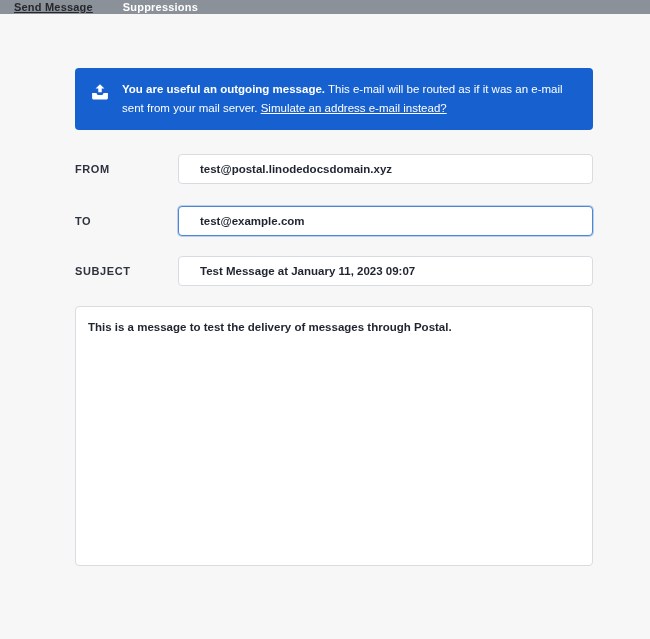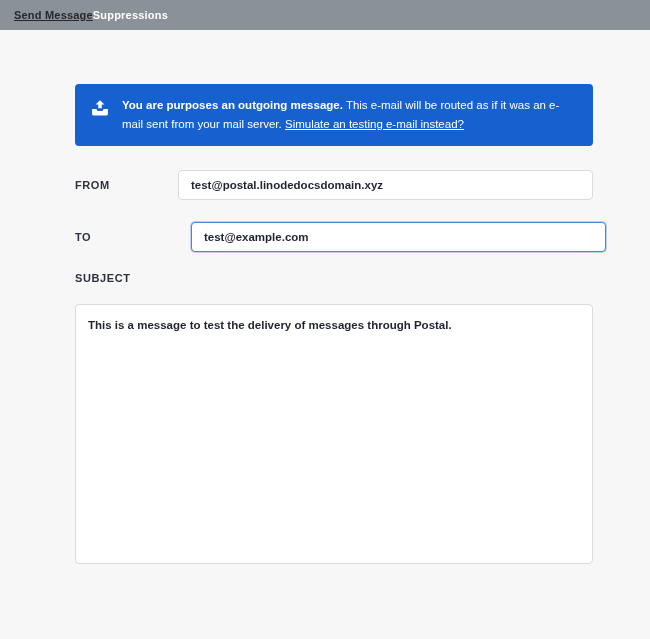--- a/index.html
+++ b/index.html
@@ -4,25 +4,26 @@
 <style>
   * { margin: 0; padding: 0; box-sizing: border-box; }
   html, body { width: 650px; height: 639px; }
   body {
     font-family: "Liberation Sans", sans-serif;
     background: #f7f7f8;
     position: relative;
     overflow: hidden;
   }
   .topnav {
-    height: 30px;
+    height: 14px;
     background: #8b9198;
     display: flex;
     align-items: center;
     padding-left: 14px;
+    gap: 30px;
     text-align: center;
   }
   .nav-item {
     font-size: 11px;
     font-weight: bold;
     color: #ffffff;
     text-decoration: none;
     cursor: pointer;
     letter-spacing: 0.2px;
   }
@@ -73,31 +74,30 @@
     letter-spacing: 0.6px;
     text-transform: uppercase;
   }
   .field-col { flex: 1; }
   .text-input {
     width: 100%;
     height: 30px;
     border: 1px solid #d8dbe0;
     border-radius: 4px;
     background: #ffffff;
-    padding: 0 12px;
+    padding: 0 21px;
     font-family: "Liberation Sans", sans-serif;
     font-size: 11.5px;
     font-weight: bold;
     color: #1f2430;
     outline: none;
   }
   .text-input.focused {
     border-color: #4d86d4;
     box-shadow: 0 0 0 1px rgba(77,134,212,0.35);
-    margin-left: 13px;
   }
   .help-text {
     margin-top: 7px;
     font-size: 10.5px;
     line-height: 1.55;
     color: #8e99a9;
     max-width: 400px;
   }
   .row-from { margin-bottom: 22px; }
   .row-subject { margin-bottom: 20px; }
@@ -136,40 +136,43 @@
 
 
   <div class="alert">
     <span class="alert-icon">
       <svg viewBox="0 0 24 24" width="22" height="19" aria-hidden="true">
         <path d="M12 1.5l5.6 5.6h-3.4v4.6H9.8V7.1H6.4z" fill="#ffffff"></path>
         <path d="M2 12.5h5.4l1.6 2.7h6l1.6-2.7H22v6.3c0 1.1-.9 2-2 2H4c-1.1 0-2-.9-2-2z" fill="#ffffff"></path>
       </svg>
     </span>
     <span class="alert-text">
-      <span class="lead">You are purposes an outgoing message.</span><span> This e-mail will be routed as if it was an e-mail sent from your mail server. </span><a>Simulate an testing e-mail instead?</a>
+      <span class="lead">You are useful an outgoing message.</span><span> This e-mail will be routed as if it was an e-mail sent from your mail server. </span><a>Simulate an address e-mail instead?</a>
     </span>
   </div>
 
   <div class="form-row row-from">
     <label class="field-label">FROM</label>
     <div class="field-col">
       <input class="text-input" type="text" value="test@postal.linodedocsdomain.xyz" style="">
     </div>
   </div>
 
   <div class="form-row">
     <label class="field-label">TO</label>
     <div class="field-col">
       <input class="text-input focused" type="text" value="test@example.com" style="">
     </div>
   </div>
 
   <div class="form-row row-subject">
     <label class="field-label">SUBJECT</label>
+    <div class="field-col">
+      <input class="text-input" type="text" value="Test Message at January 11, 2023 09:07" style="">
+    </div>
   </div>
 
   <div class="form-row top-align">
     <div class="field-col">
       <textarea class="body-textarea" style="">This is a message to test the delivery of messages through Postal.</textarea>
     </div>
   </div>
 
 </div>
 

